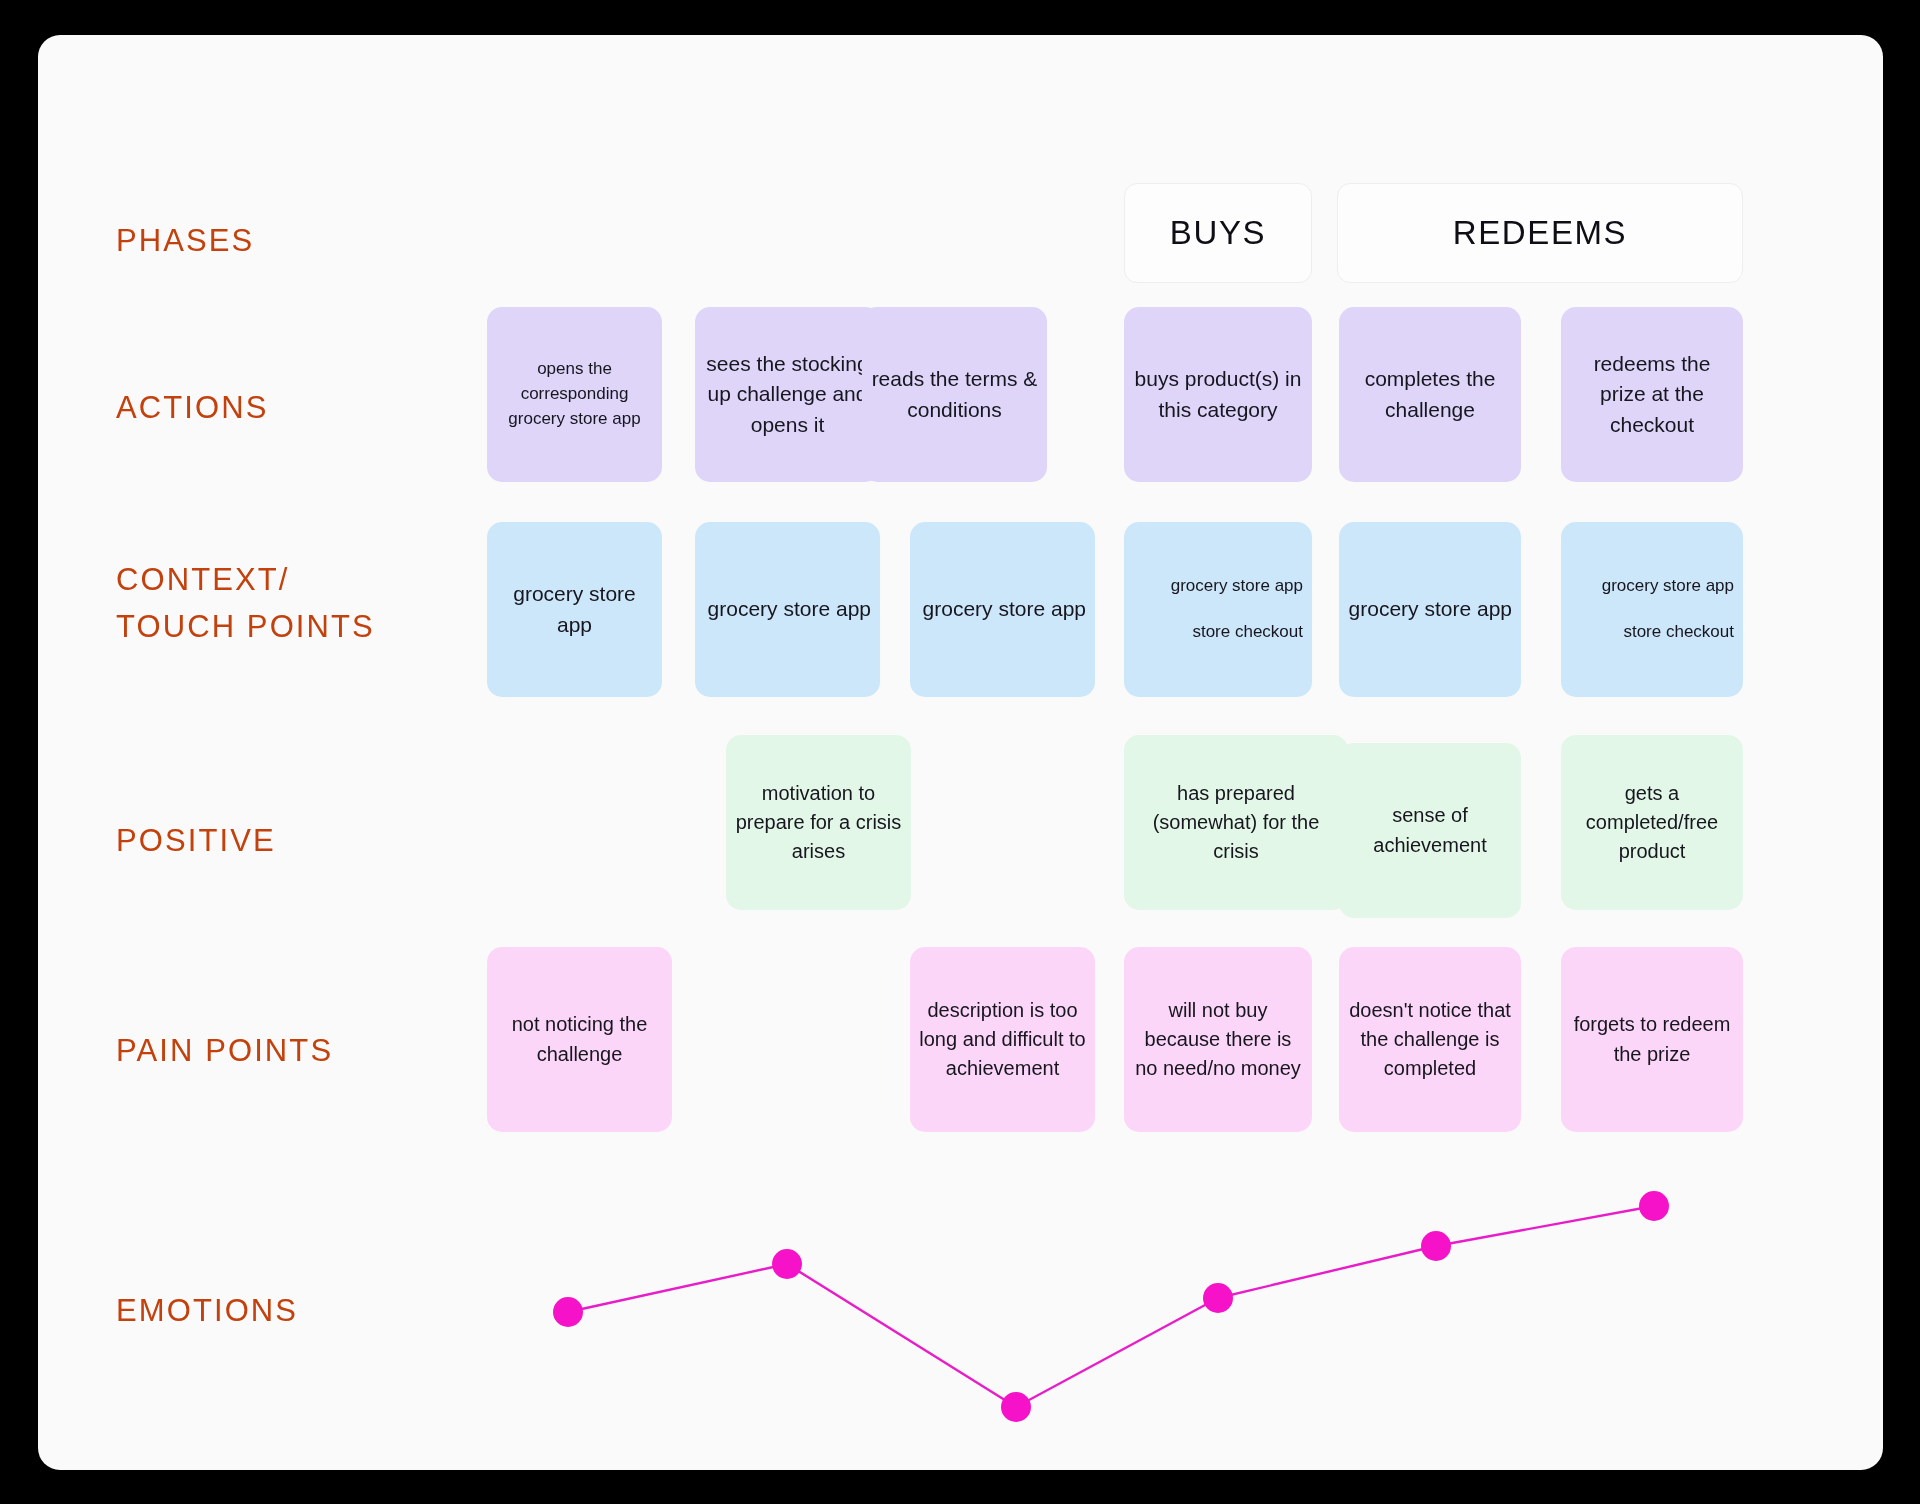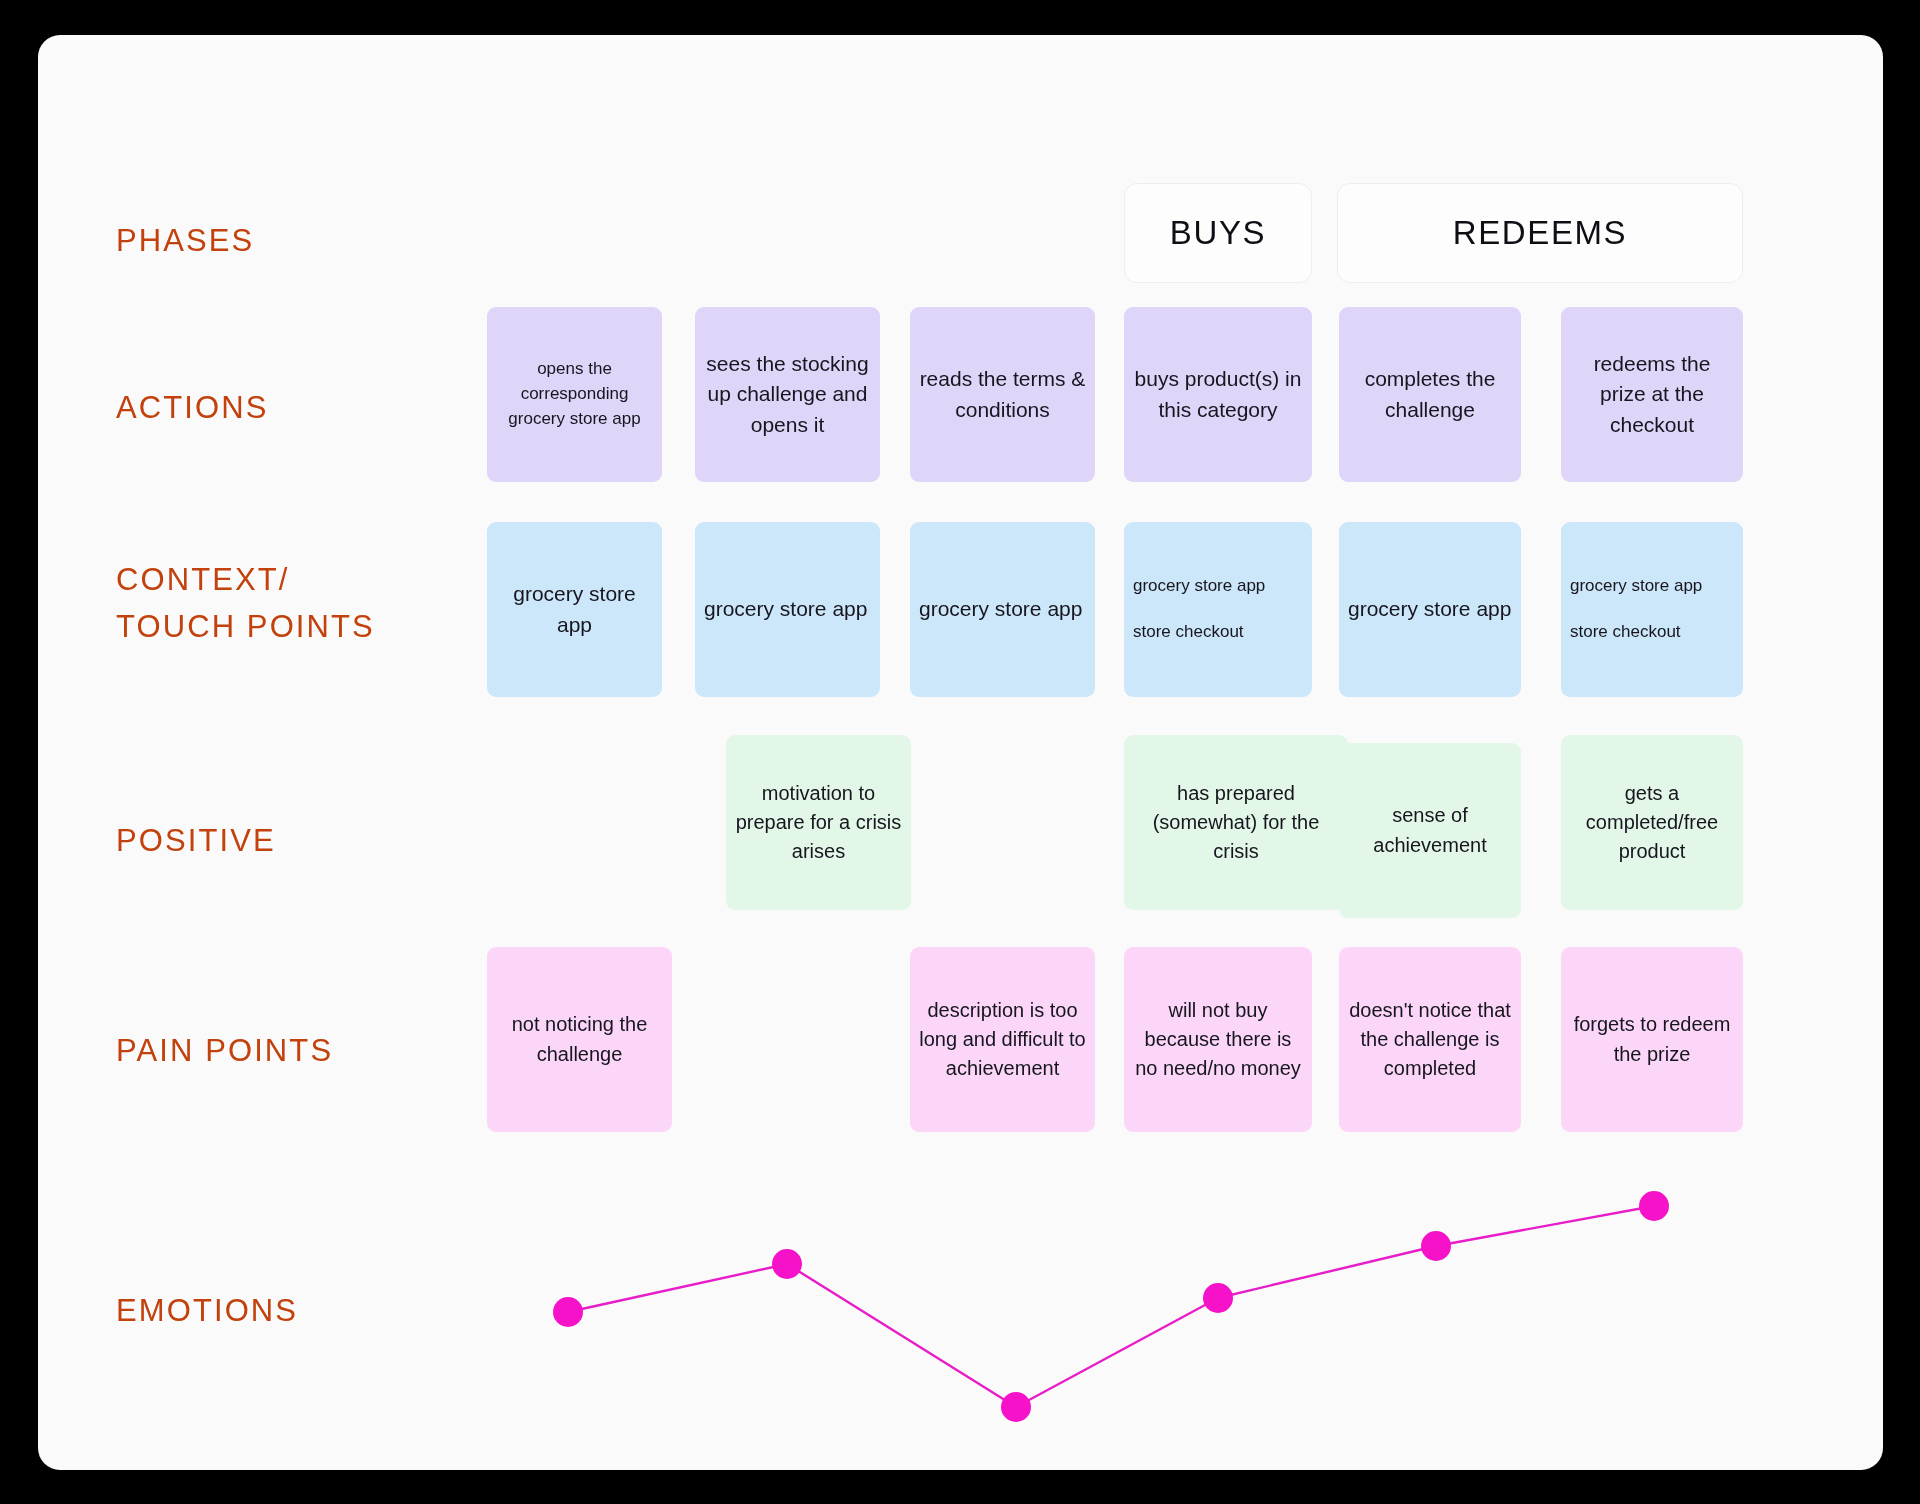--- a/index.html
+++ b/index.html
@@ -41,24 +41,24 @@
     border-radius: 13px;
     display: flex; align-items: center; justify-content: center;
     font-size: 33px;
     letter-spacing: 1.6px;
     color: #0e0e14;
   }
 
   
   .card {
     position: absolute;
-    border-radius: 9px;
+    border-radius: 15px;
     display: flex;
     flex-direction: column;
-    align-items: flex-start;
+    align-items: flex-end;
     justify-content: center;
     text-align: center;
     color: #17161f;
     line-height: 1.46;
     padding: 6px 9px;
   }
   .card.purple { background: #ded5f9; }
   .card.blue   { background: #cde7fa; }
   .card.green  { background: #e2f7e7; }
   .card.pink   { background: #fbd6f8; }
@@ -91,21 +91,21 @@
 
     <div class="phasebox" style="left:1086px; top:148px; width:188px; height:100px;">BUYS</div>
     <div class="phasebox" style="left:1299px; top:148px; width:406px; height:100px;">REDEEMS</div>
 
     <div class="card purple fs-sm" style="left:449px; top:272px; width:175px; height:175px;">
       <div>opens the corresponding grocery store app</div>
     </div>
     <div class="card purple fs-lg" style="left:657px; top:272px; width:185px; height:175px;">
       <div>sees the stocking up challenge and opens it</div>
     </div>
-    <div class="card purple fs-lg" style="left:872px; top:272px; width:185px; height:175px;">
+    <div class="card purple fs-lg" style="left:824px; top:272px; width:185px; height:175px;">
       <div>reads the terms &amp; conditions</div>
     </div>
     <div class="card purple fs-lg" style="left:1086px; top:272px; width:188px; height:175px;">
       <div>buys product(s) in this category</div>
     </div>
     <div class="card purple fs-lg" style="left:1301px; top:272px; width:182px; height:175px;">
       <div>completes the challenge</div>
     </div>
     <div class="card purple fs-lg" style="left:1523px; top:272px; width:182px; height:175px;">
       <div>redeems the prize at the checkout</div>

